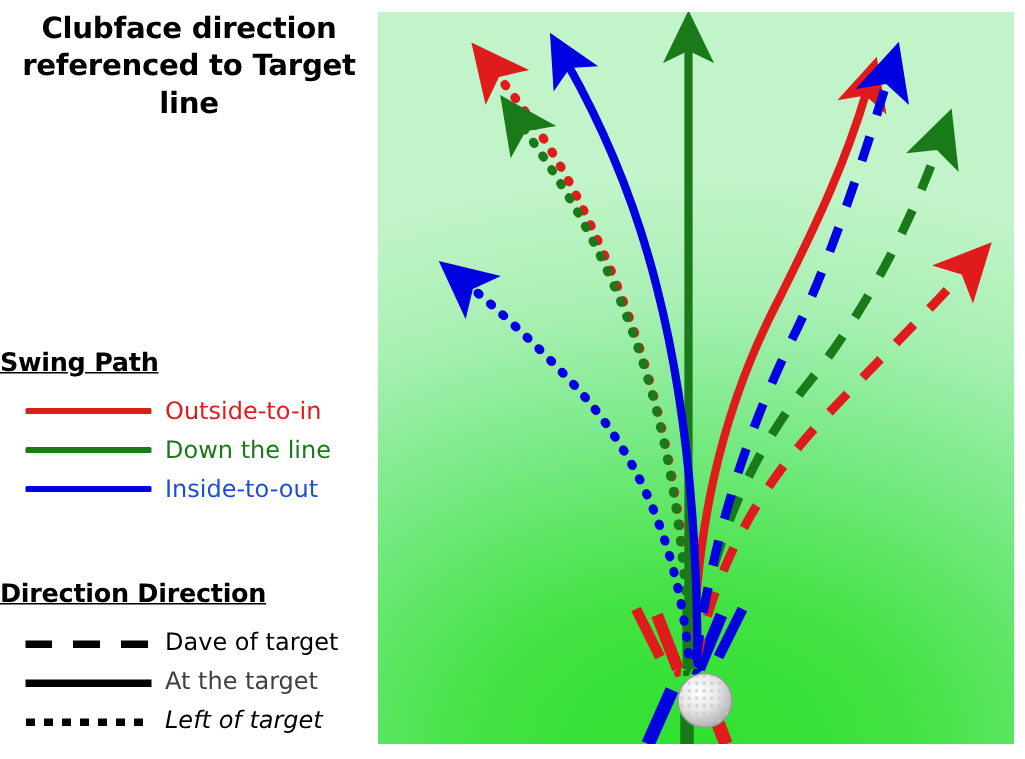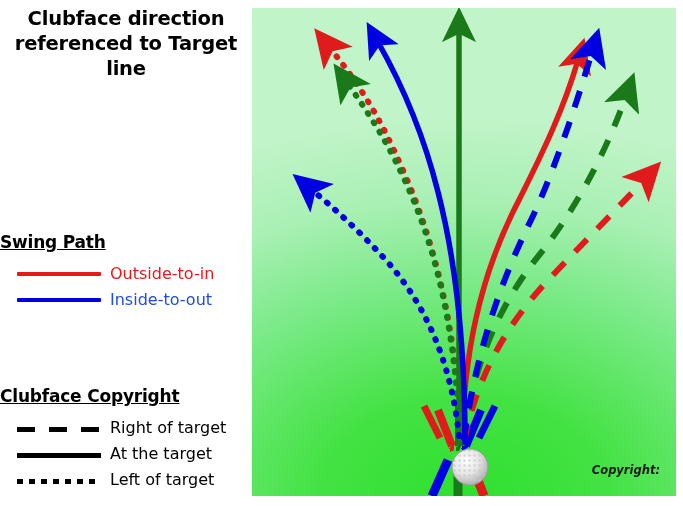--- a/index.html
+++ b/index.html
@@ -96,43 +96,47 @@
     <div class="diagram-title">Clubface direction referenced to Target line</div>
 
     <div class="legend" style="top:232px;">
       <div class="legend-title">Swing Path</div>
 
       <div class="legend-row">
         <div class="legend-sample s-solid" style="background:#e01b1b;"></div>
         <div class="legend-label" style="color:#e01b1b;">Outside-to-in</div>
       </div>
 
+      <div class="legend-row">
+        <div class="legend-sample s-solid" style="background:#1a7a1a;"></div>
+        <div class="legend-label" style="color:#1a7a1a;">Down the line</div>
+      </div>
 
       <div class="legend-row">
         <div class="legend-sample s-solid" style="background:#0000e0;"></div>
         <div class="legend-label" style="color:#1d4ed8;">Inside-to-out</div>
       </div>
     </div>
 
     <div class="legend" style="top:386px;">
-      <div class="legend-title">Clubface Copyright</div>
+      <div class="legend-title">Direction Direction</div>
 
       <div class="legend-row">
         <div class="legend-sample c-dashed"></div>
-        <div class="legend-label" style="color:#000;">Right of target</div>
+        <div class="legend-label" style="color:#000;">Dave of target</div>
       </div>
 
       <div class="legend-row">
         <div class="legend-sample c-solid"></div>
-        <div class="legend-label" style="color:#000000;text-align:right;">At the target</div>
+        <div class="legend-label" style="color:#404040;text-align:right;">At the target</div>
       </div>
 
       <div class="legend-row">
         <div class="legend-sample c-dotted"></div>
-        <div class="legend-label" style="color:#000;">Left of target</div>
+        <div class="legend-label" style="color:#000;font-style:italic;">Left of target</div>
       </div>
     </div>
   </div>
 
   <div class="field">
 
     <svg width="424" height="488" viewBox="0 0 424 488" xmlns="http://www.w3.org/2000/svg">
       <defs>
 
         <marker id="ah-red" markerWidth="7" markerHeight="7" refX="2.2" refY="3.5" orient="auto" markerUnits="strokeWidth">
@@ -198,16 +202,15 @@
       <path d="M212,432 C222,356 244,282 280,210 C300,168 322,104 340,44" fill="none" stroke="#0000e0" stroke-width="6" stroke-dasharray="17 15" stroke-linecap="butt" marker-end="url(#ah-blue)"></path>
 
       <g>
         <circle cx="218" cy="459" r="18" fill="url(#ballGrad)"></circle>
         <circle cx="218" cy="459" r="18" fill="url(#dimples)"></circle>
         <circle cx="218" cy="459" r="18" fill="none" stroke="#9a9a9a" stroke-width="1"></circle>
       </g>
     </svg>
 
     <div class="copyright">
-      <div>Copyright:</div>
     </div>
   </div>
 </div>
 
 </body></html>

